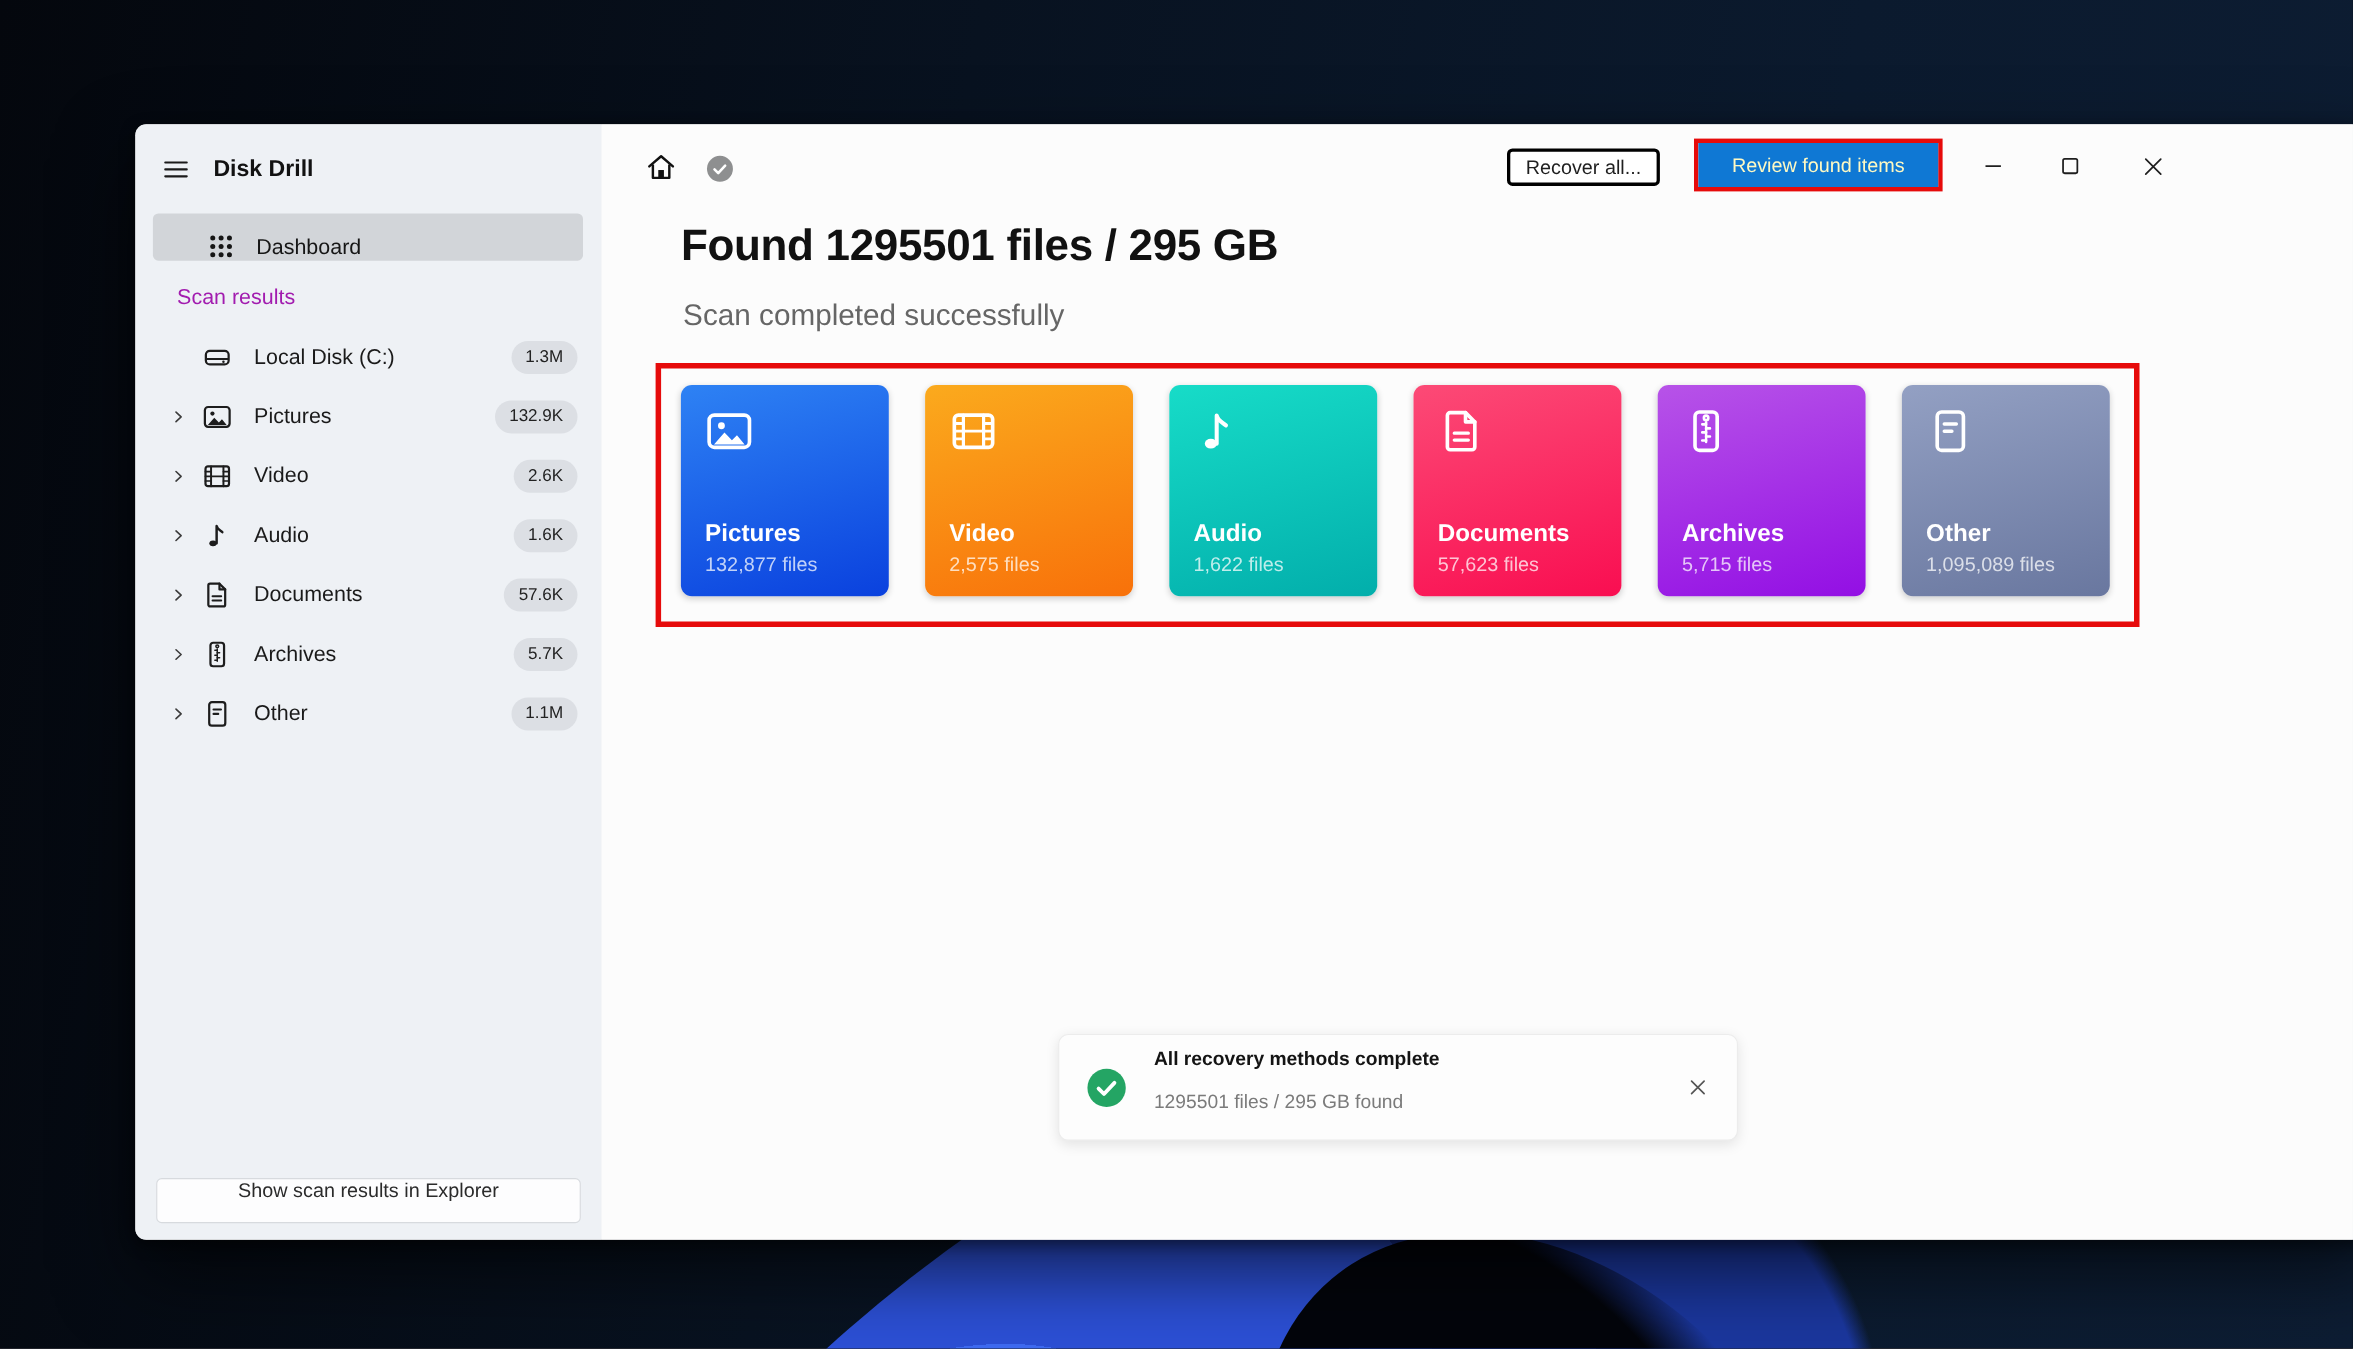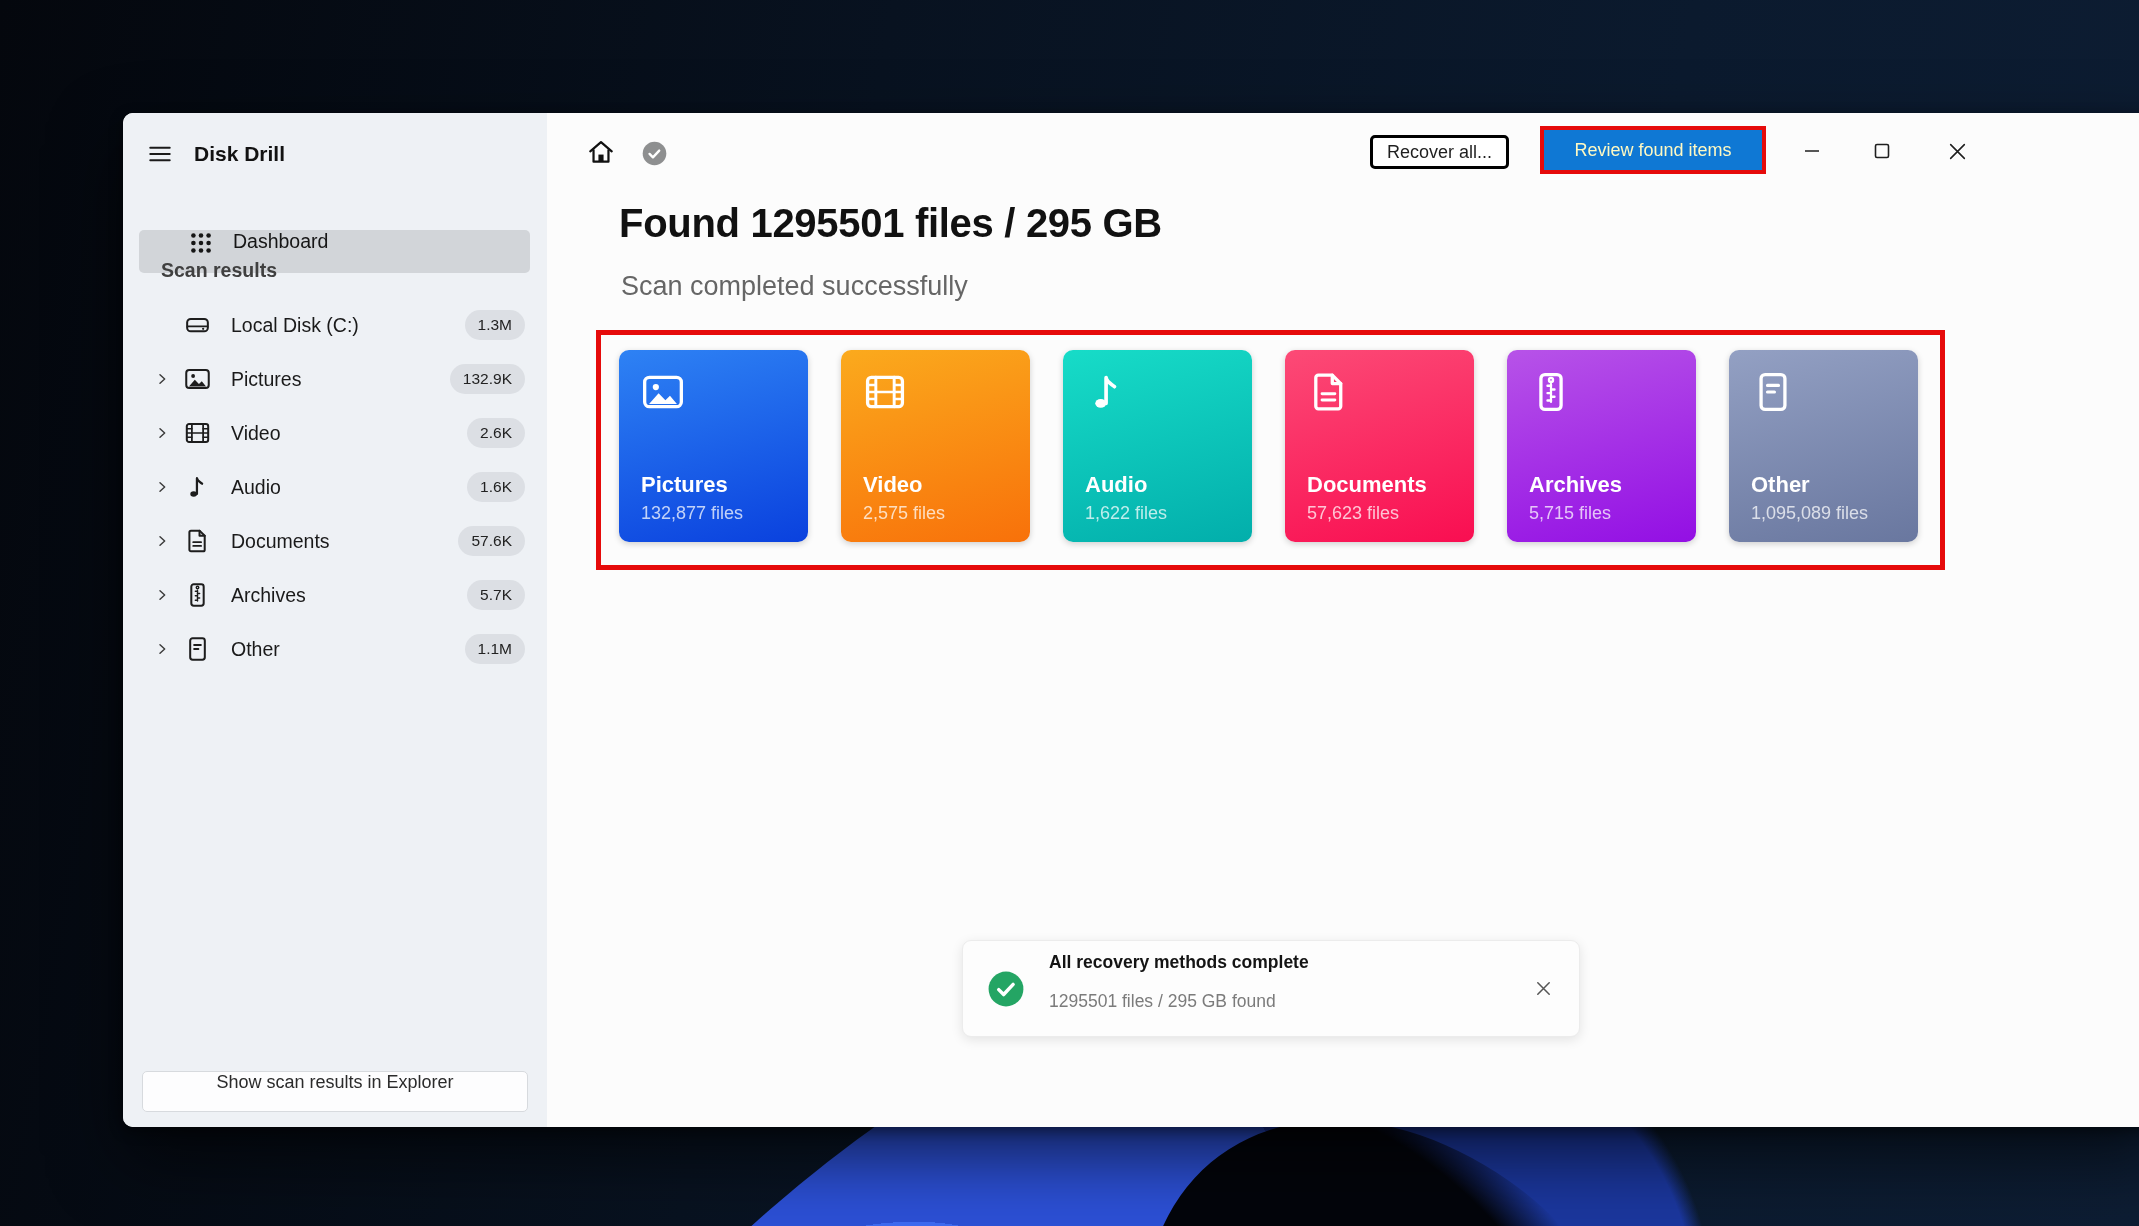--- a/index.html
+++ b/index.html
@@ -27,24 +27,24 @@
   
   .win{position:absolute;left:123px;top:113px;width:2038px;height:1014px;border-radius:10px;
        overflow:hidden;box-shadow:0 30px 70px rgba(0,0,0,.6),0 4px 14px rgba(0,0,0,.45);background:#fcfcfc;}
 
   
   .sidebar{position:absolute;left:0;top:0;width:424px;height:100%;background:#eef1f5;}
   .hamburger{position:absolute;left:20px;top:26px;width:34px;height:30px;display:flex;align-items:center;
              justify-content:center;border-radius:5px;color:#1b1b1b;cursor:pointer;}
   .app-title{position:absolute;left:71px;top:29px;font-size:21px;font-weight:700;color:#121212;}
   .dash-item{position:absolute;left:16px;right:17px;top:81px;height:43px;background:#d2d5d9;border-radius:5px;
-             display:flex;align-items:flex-start;color:#161616;margin-top:36px;}
+             display:flex;align-items:flex-end;color:#161616;}
   .dash-item .dicon{margin-left:49px;width:26px;height:26px;display:flex;}
   .dash-item .dlabel{margin-left:19px;font-size:19.5px;}
-  .side-section{position:absolute;left:38px;top:146px;font-size:19.5px;font-weight:700;color:#404040;}
+  .side-section{position:absolute;left:38px;top:146px;font-size:19.5px;font-weight:400;color:#a21caf;}
   .side-list{position:absolute;left:16px;right:16px;top:185px;}
   .side-item{position:relative;height:54px;}
   .side-item .chev{position:absolute;left:15px;top:50%;transform:translateY(-50%);width:16px;height:16px;color:#3c3c3c;}
   .side-item .side-icon{position:absolute;left:45px;top:50%;transform:translateY(-50%);width:27px;height:27px;color:#1d1d1d;}
   .side-item .side-label{position:absolute;left:92px;top:50%;transform:translateY(-50%);font-size:19.5px;color:#1a1a1a;}
   .side-item .badge{position:absolute;right:6px;top:50%;transform:translateY(-50%);background:#dcdfe4;color:#222;
                     font-size:15.5px;border-radius:15px;padding:6px 13px;}
   .side-footer{position:absolute;left:19px;right:19px;bottom:15px;height:41px;background:#fdfdfe;border:1px solid #d7dade;
                border-radius:5px;display:flex;align-items:flex-start;justify-content:center;font-size:18px;color:#2b2b2b;cursor:pointer;}
 

